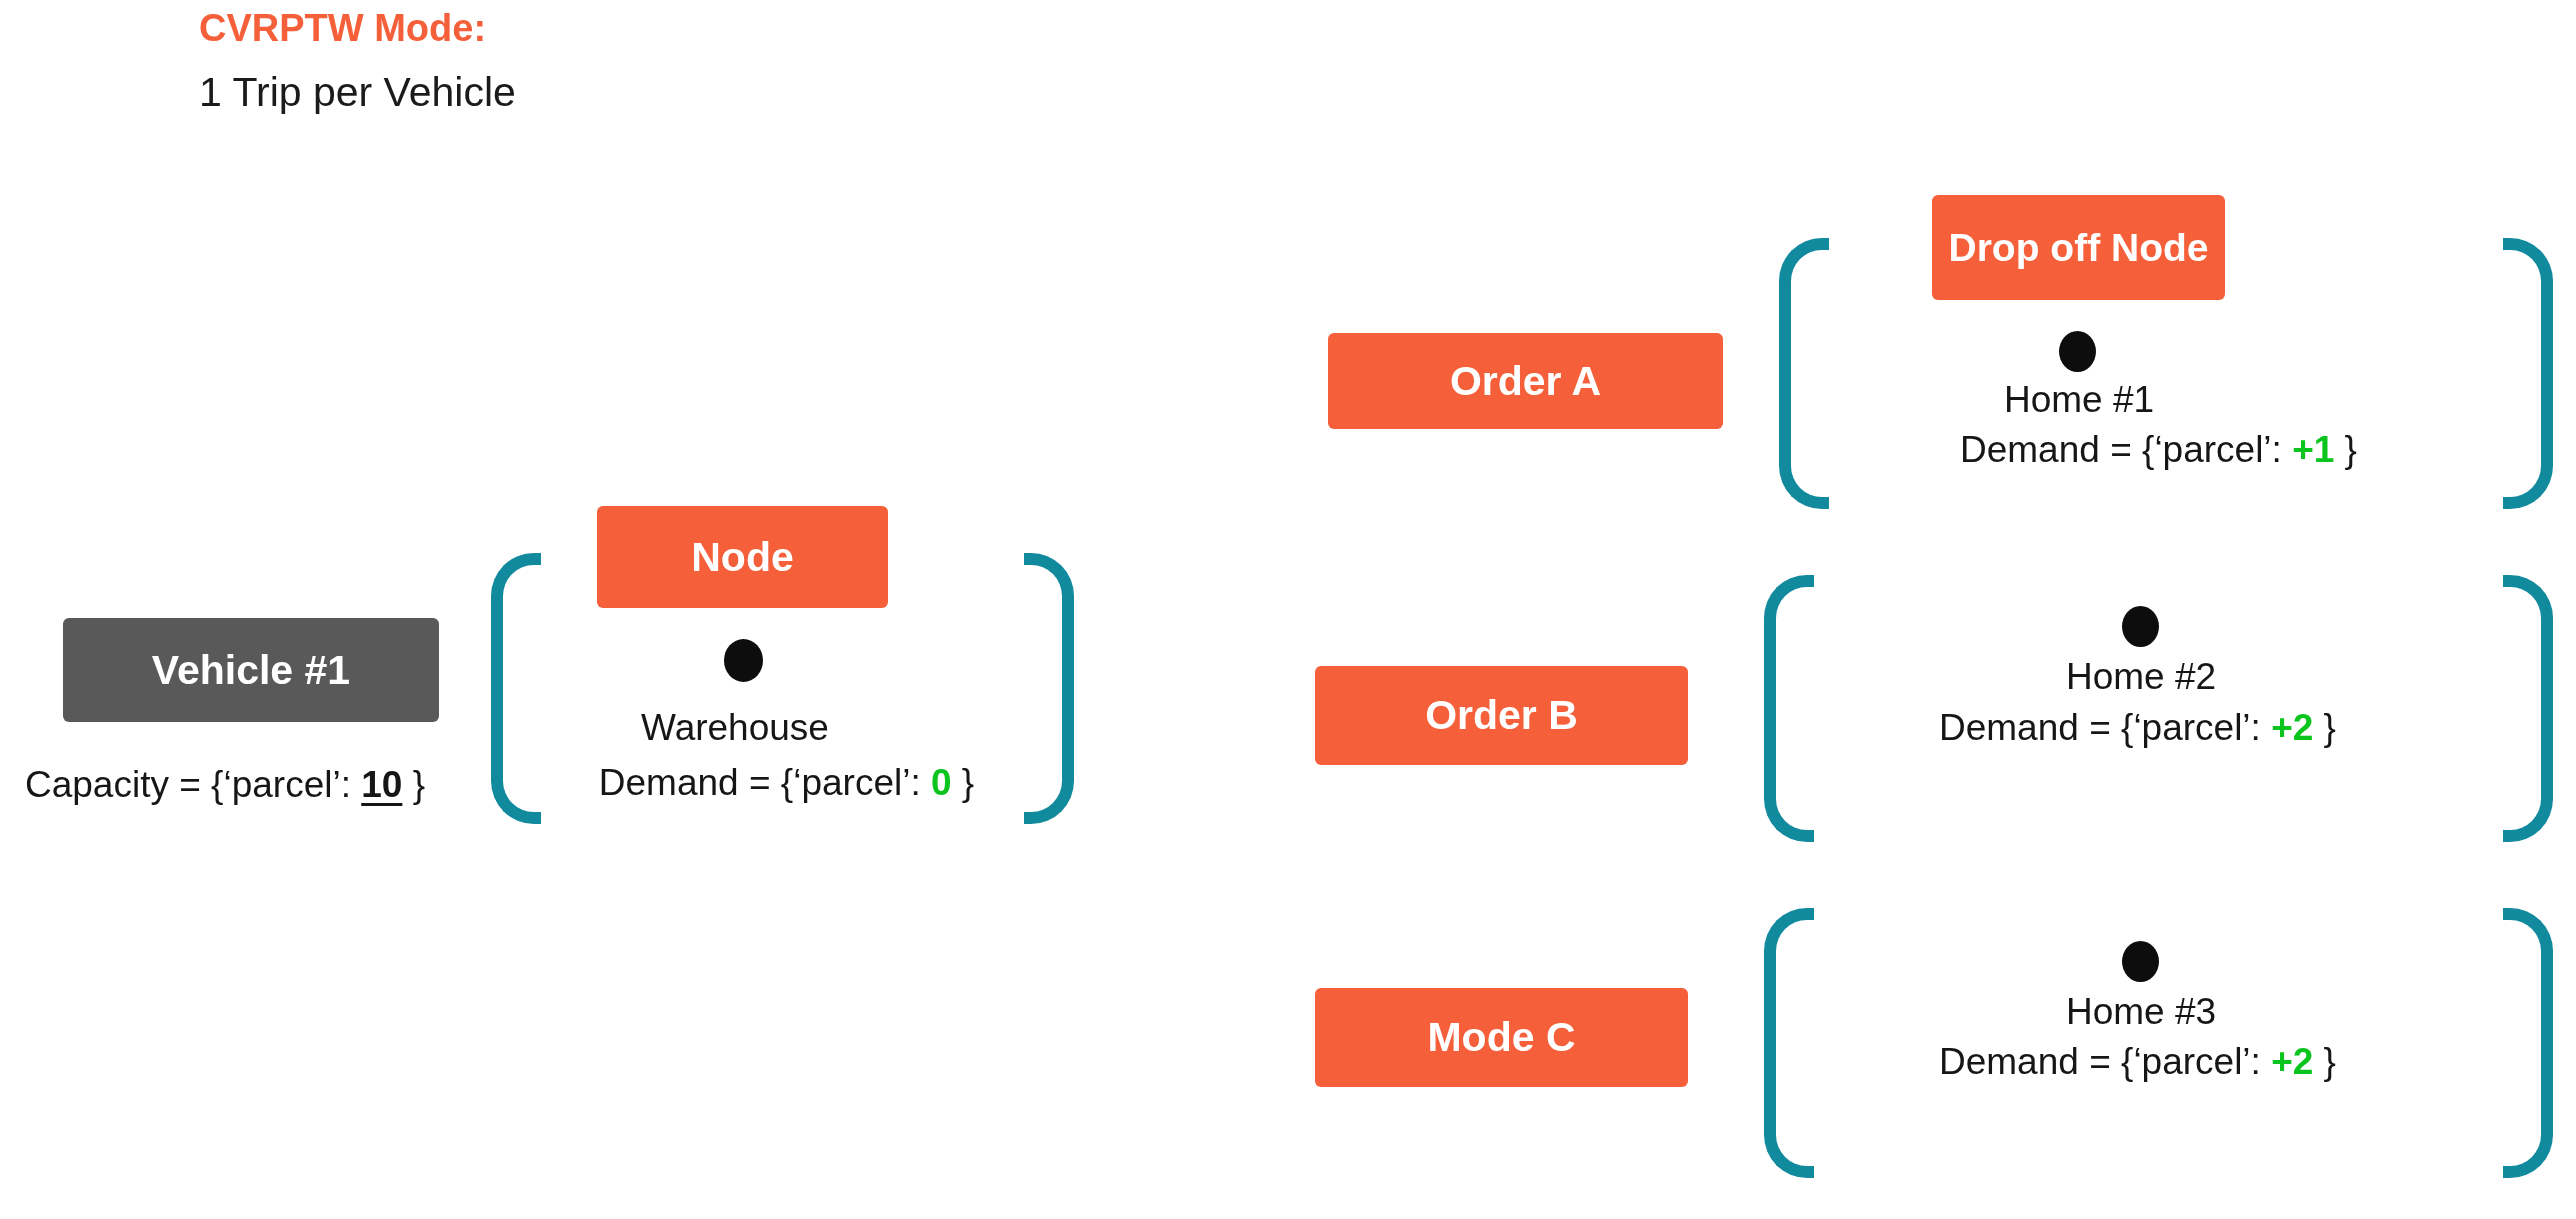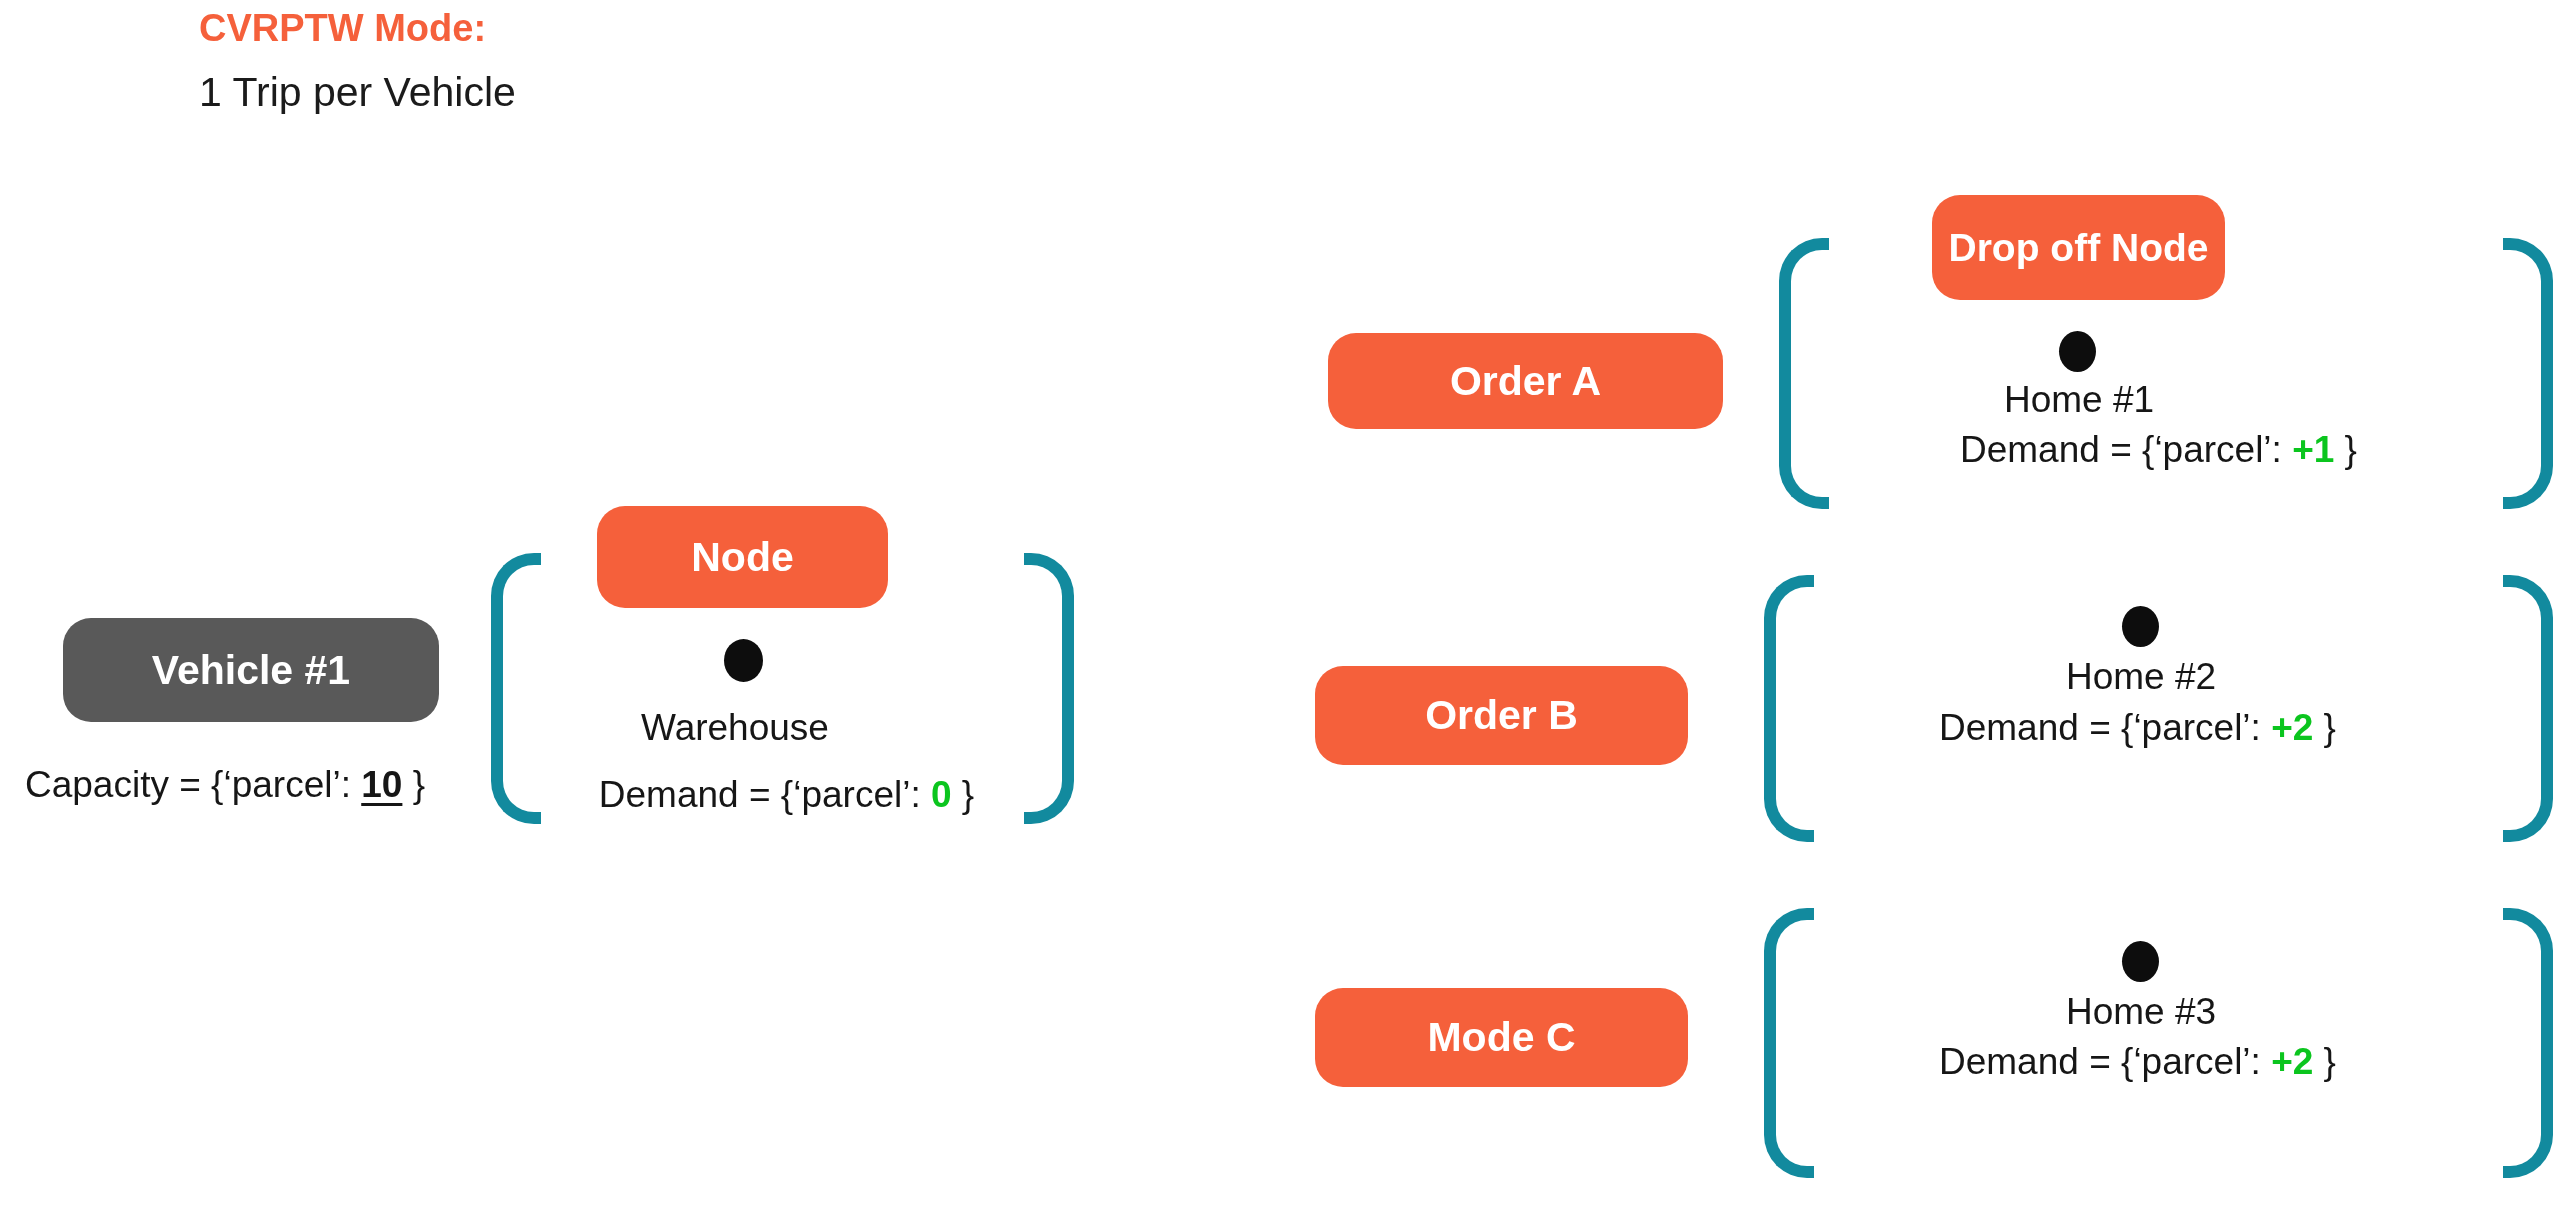--- a/index.html
+++ b/index.html
@@ -25,21 +25,21 @@
     white-space:nowrap;
   }
   .subtitle{
     position:absolute;left:199px;top:69px;
     font-size:41px;font-weight:400;color:#1b1b1b;
     white-space:nowrap;
   }
   .pill{
     position:absolute;
     display:flex;align-items:center;justify-content:center;
-    border-radius:28px;
+    border-radius:6px;
     color:#ffffff;font-weight:700;font-size:41px;
     text-align:center;line-height:1.22;
   }
   .pill.orange{background:var(--orange);}
   .pill.gray{background:var(--gray);}
   .vehicle-box{left:63px;top:618px;width:376px;height:104px;}
   .node-box{left:597px;top:506px;width:291px;height:102px;}
   .dropoff-box{left:1932px;top:195px;width:293px;height:105px;font-size:39px;}
   .order-a-box{left:1328px;top:333px;width:395px;height:96px;}
   .order-b-box{left:1315px;top:666px;width:373px;height:99px;}
@@ -70,21 +70,21 @@
   .gb-dot{left:2122px;top:606px;width:37px;height:41px;}
   .gc-dot{left:2122px;top:941px;width:37px;height:41px;}
 
   .tline{
     position:absolute;
     font-size:37px;color:var(--ink);
     text-align:center;white-space:nowrap;
   }
   .capacity-line{left:11px;top:764px;width:428px;}
   .warehouse-line{left:549px;top:707px;width:372px;}
-  .depot-demand-line{left:531px;top:762px;width:511px;margin-top:12px;}
+  .depot-demand-line{left:531px;top:762px;width:511px;}
   .ga-home{left:1893px;top:379px;width:372px;}
   .ga-demand{left:1903px;top:429px;width:511px;}
   .gb-home{left:1955px;top:656px;width:372px;}
   .gb-demand{left:1882px;top:707px;width:511px;}
   .gc-home{left:1955px;top:991px;width:372px;}
   .gc-demand{left:1882px;top:1041px;width:511px;}
 
   .pickup{
     position:absolute;left:625px;top:913px;
     font-size:39px;line-height:58px;color:var(--pickup-ink);

